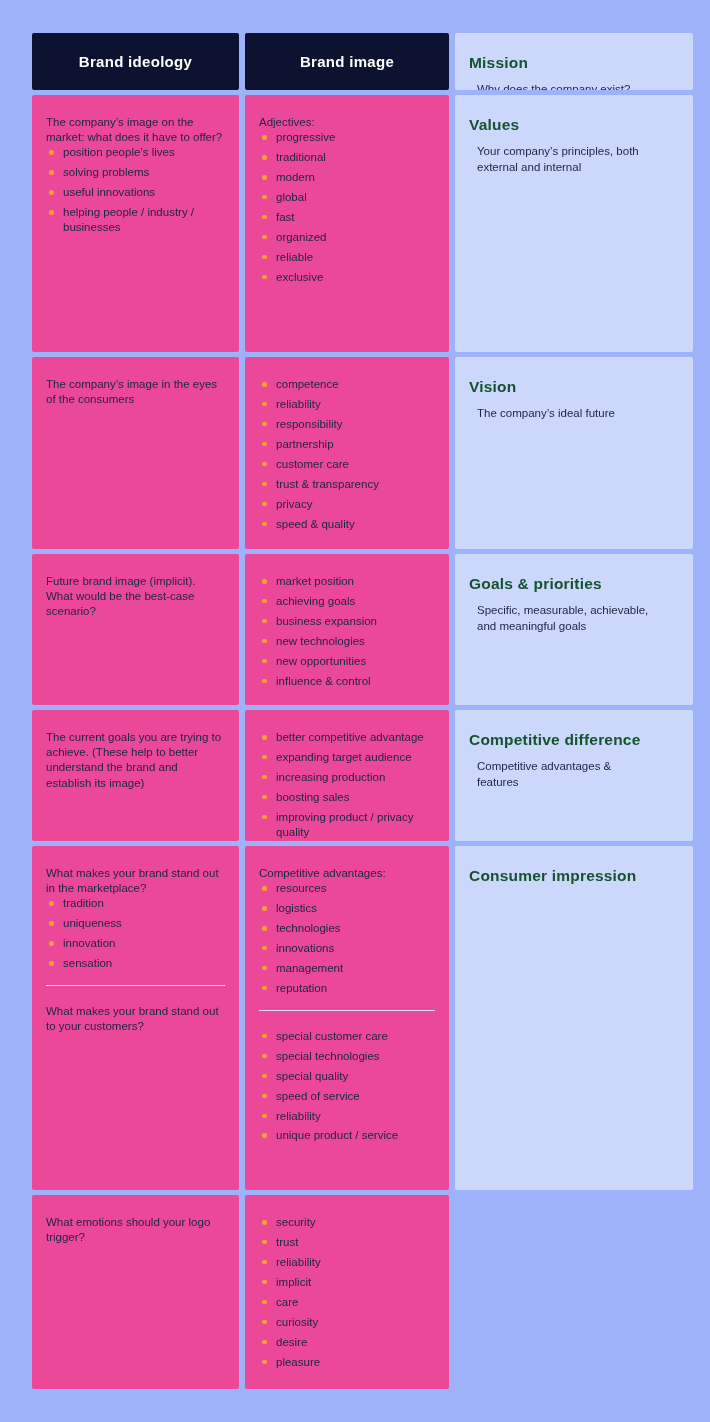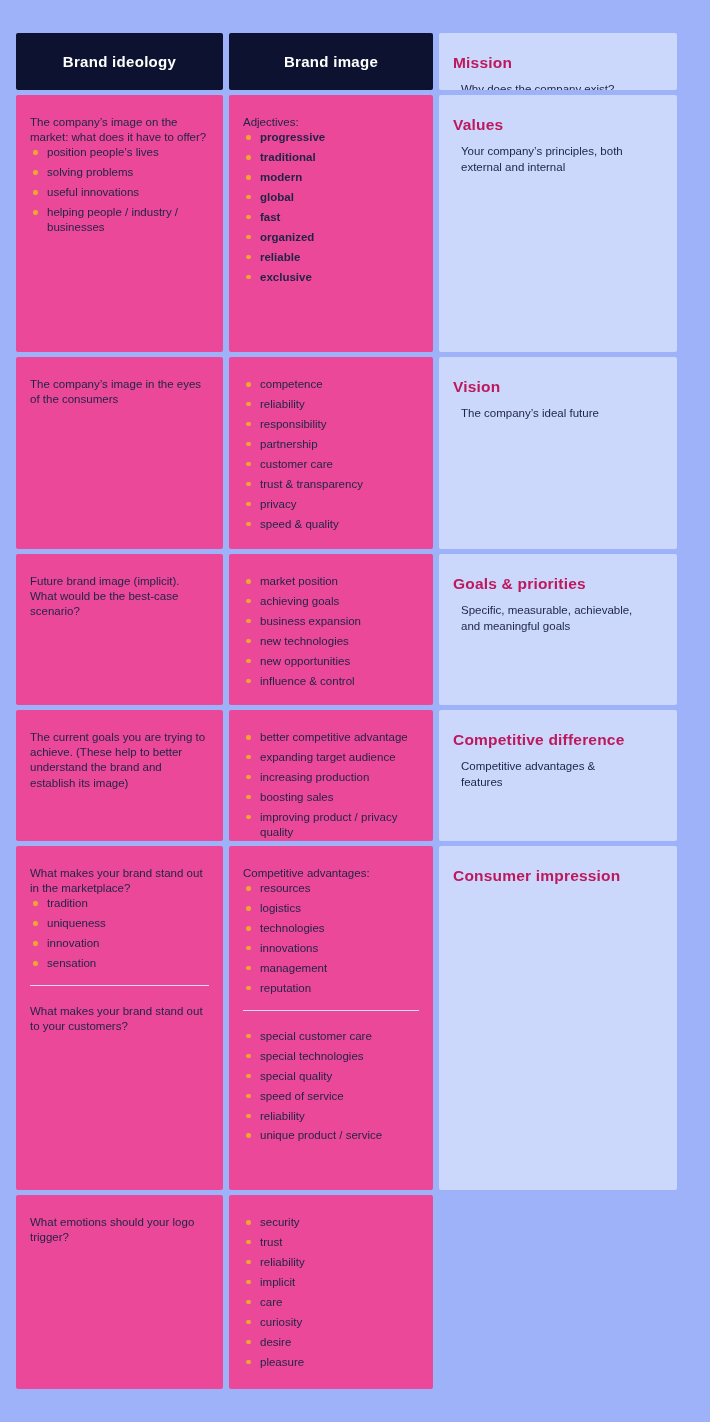--- a/index.html
+++ b/index.html
@@ -10,21 +10,21 @@
     width: 710px;
     height: 1422px;
     background: #9db2f8;
     font-family: "Liberation Sans", "DejaVu Sans", sans-serif;
     color: #1d2445;
     position: relative;
     overflow: hidden;
   }
   .grid {
     position: absolute;
-    left: 16px;
+    left: 32px;
     top: 33px;
     width: 661px;
     display: grid;
     grid-template-columns: 207px 204px 238px;
     grid-template-rows: 57px 257px 192px 151px 131px 344px 194px;
     column-gap: 6px;
     row-gap: 5px;
   }
   .hcell {
     background: #0d1230;
@@ -50,21 +50,21 @@
     overflow: hidden;
   }
   .cell.ideology {
     background: #cbd7fb;
   }
   .row-title {
     margin: 0;
     font-size: 15.5px;
     font-weight: 700;
     letter-spacing: 0.2px;
-    color: #be185d;
+    color: #14532d;
   }
   .row-sub {
     margin: 9px 0 0 8px;
     max-width: 172px;
     line-height: 1.38;
   }
   .intro {
     margin: 0;
     line-height: 1.32;
   }
@@ -83,21 +83,21 @@
     content: "";
     position: absolute;
     left: 3px;
     top: 5px;
     width: 4.5px;
     height: 4.5px;
     border-radius: 50%;
     background: #f0a72f;
   }
   .mt18 { margin-top: 18px; }
-  .mt48 { margin-top: 48px; font-weight: bold; }
+  .mt48 { margin-top: 48px; }
   hr.divider {
     border: none;
     border-top: 1px solid #d9def0;
     margin: 14px 0 18px 0;
   }
 </style>
 </head>
 <body>
 
 <div class="grid">

